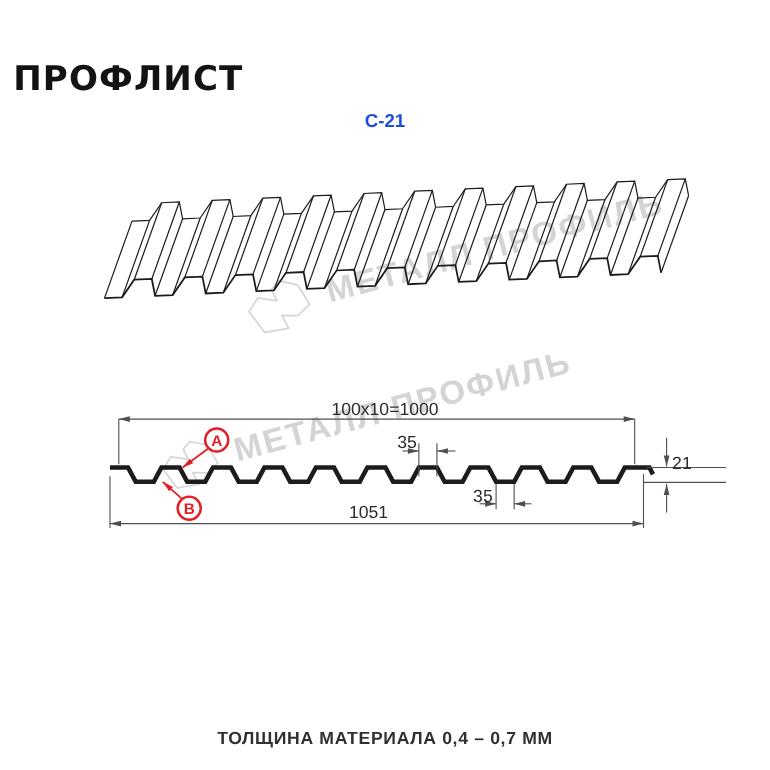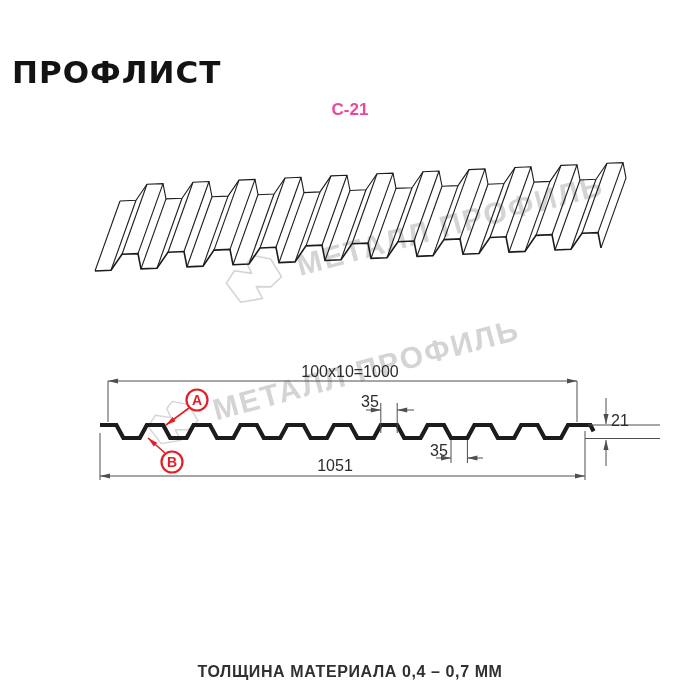--- a/index.html
+++ b/index.html
@@ -2,21 +2,21 @@
 <html><head>
 <meta charset="utf-8">
 <style>
   html,body{margin:0;padding:0;}
   body{width:700px;height:700px;background:#ffffff;position:relative;overflow:hidden;
        font-family:"Liberation Sans",sans-serif;}
   .page-title{position:absolute;top:54px;left:0;width:700px;text-align:left;
        font-family:"DejaVu Sans",sans-serif;font-weight:bold;font-size:31px;
        letter-spacing:1px;color:#131313;z-index:3;margin-left:12px;}
   .page-subtitle{position:absolute;top:100px;left:0;width:700px;text-align:center;
-       font-weight:bold;font-size:17px;color:#ec4899;z-index:3;}
+       font-weight:bold;font-size:17px;color:#1d4ed8;z-index:3;}
   .bottom-note{position:absolute;top:618px;left:0;width:700px;text-align:center;
        font-weight:600;font-size:16px;letter-spacing:.6px;color:#303030;z-index:3;margin-top:45px;}
   .watermark{position:absolute;display:flex;align-items:center;gap:14px;
        transform:rotate(-15deg);transform-origin:0 50%;
        color:#d4d4d4;font-size:30px;font-weight:bold;letter-spacing:2px;
        white-space:nowrap;z-index:1;user-select:none;}
   #drawing{position:absolute;left:0;top:0;z-index:2;}
   text.dim{font-family:"Liberation Sans",sans-serif;font-size:16px;fill:#2c2c2c;}
   text.marker-letter{font-family:"Liberation Sans",sans-serif;font-size:14px;font-weight:bold;}
 </style>

